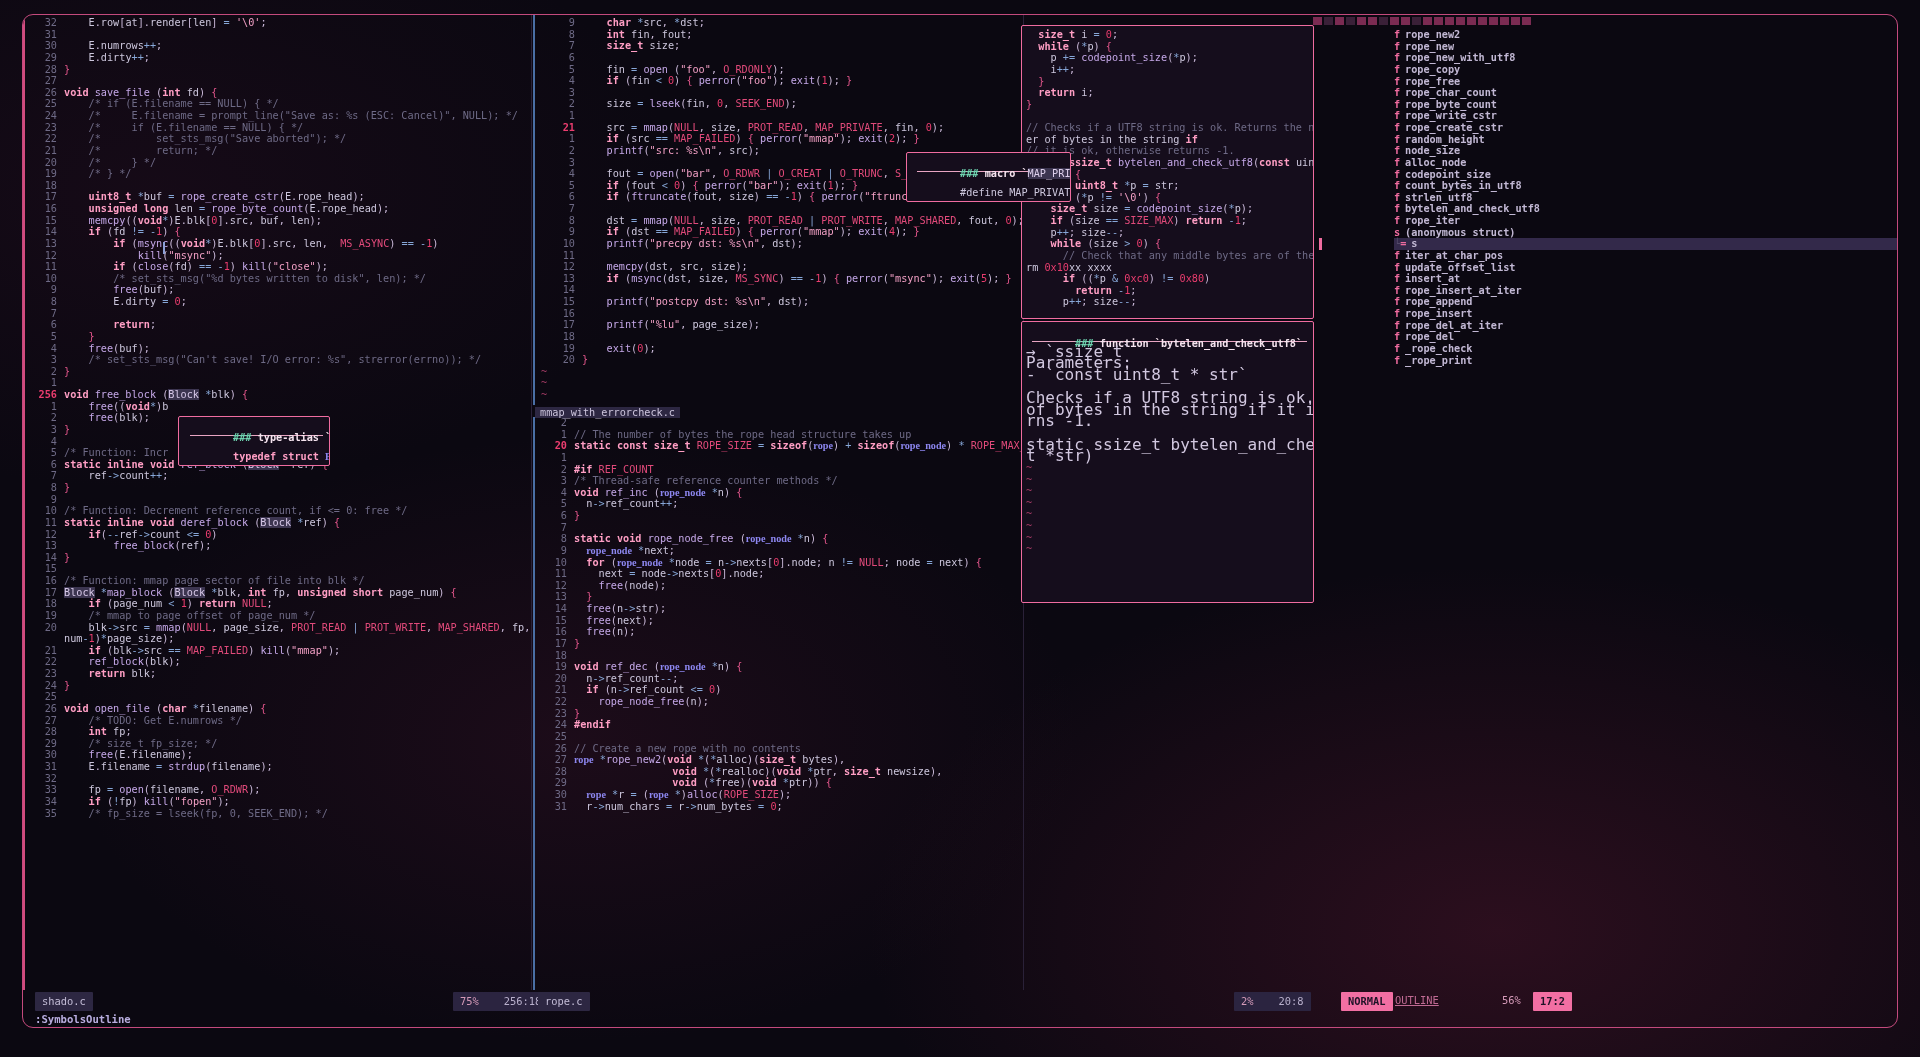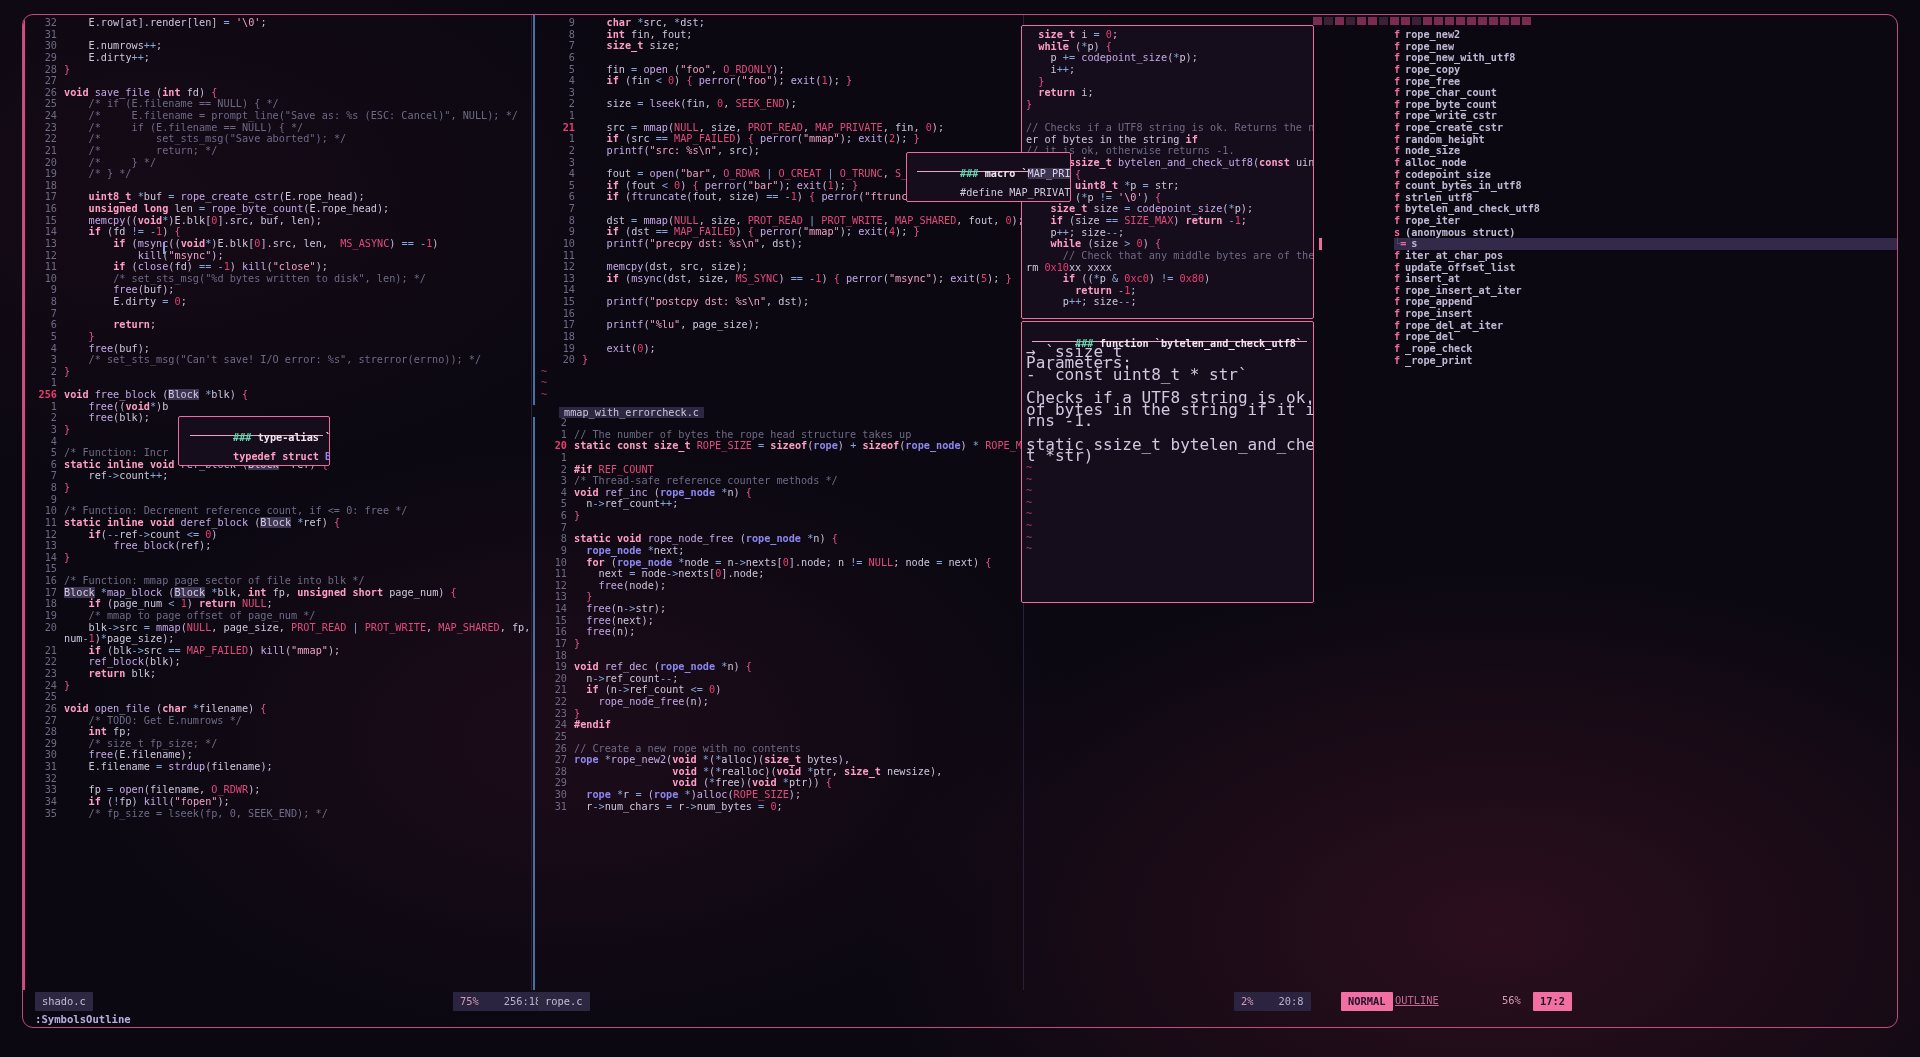--- a/index.html
+++ b/index.html
@@ -44,21 +44,21 @@
   .ln {
     display: inline-block;
     width: 26px;
     text-align: right;
     color: #6e6a86;
     margin-right: 7px;
   }
   .ln.cur { color: #eb3d6f; font-weight: bold; }
   .cmt { color: #6e6a86; }
   .kw  { color: #ff9ec4; font-weight: bold; }
-  .typ { color: #8d87f0; font-weight: bold; }
+  .typ { color: #8d87f0; font-weight: bold; font-family: Liberation Serif, serif; }
   .fn  { color: #c4a7e7; }
   .str { color: #f2a0c5; }
   .num { color: #eb3d6f; }
   .pun { color: #c9b8d8; }
   .var { color: #cdc7dd; }
   .mac { color: #e14a7a; }
   .op  { color: #87a7d8; }
   .brc { color: #e0558a; }
   .hl  { background: #3c3550; color: #d7c8e8; }
   .tilde { color: #a13a63; }
@@ -92,21 +92,20 @@
   .plain { color: #c06a93; }
   .pct   { color: #d59ab8; }
 
   
   .bufname {
     display: inline-block;
     background: #2d2742;
     color: #cdc5dd;
     padding: 0 5px;
     font-size: 10.2px;
-    margin-left: 24px;
   }
 
   
   .popup {
     position: absolute;
     border: 1.4px solid #f06ca0;
     background: #150d1c;
     border-radius: 2px;
     overflow: hidden;
     z-index: 30;

